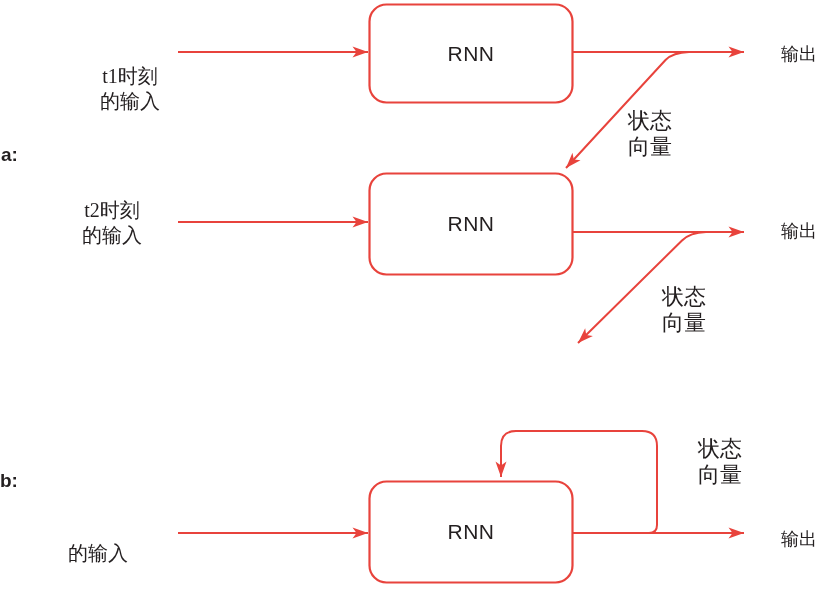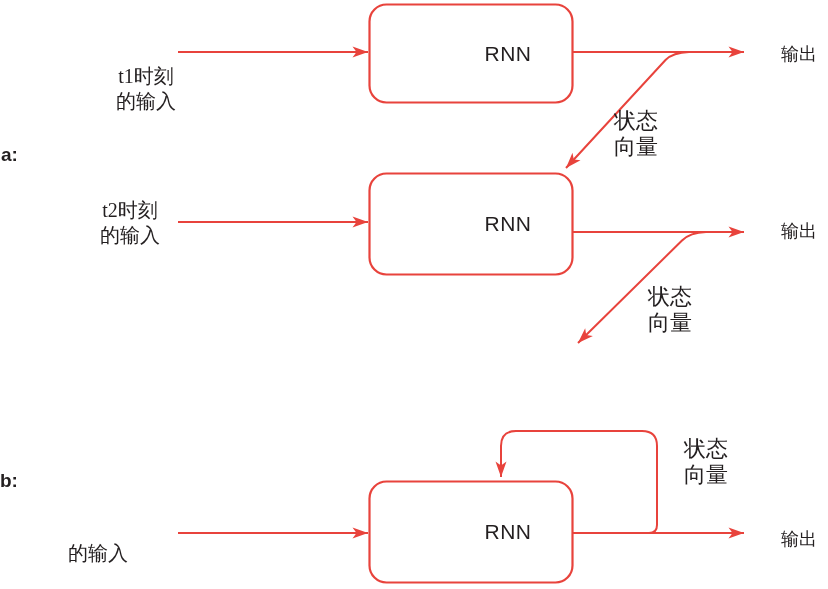--- a/index.html
+++ b/index.html
@@ -29,27 +29,26 @@
   .cjk{
     font-family:"Liberation Serif", serif;
   }
   .input-label{
     font-size:20px;line-height:25px;text-align:center;
   }
   .output-label{
     font-size:18px;line-height:25px;
   }
   .state-label{
-    font-size:22px;line-height:26px;
+    font-size:22px;line-height:26px;text-align:center;
   }
   .rnn-label{
     position:absolute;display:flex;align-items:center;justify-content:center;
     font-size:21px;font-weight:500;letter-spacing:0.5px;
     font-family:"Liberation Sans", sans-serif;
-    margin-left:37px;
   }
 </style>
 </head>
 <body>
 
 <div id="stage">
 
   <svg id="wires" width="828" height="589" viewBox="0 0 828 589">
     <defs>
       <marker id="arr" markerUnits="userSpaceOnUse" markerWidth="18" markerHeight="13" refX="16" refY="6" orient="auto">
@@ -69,32 +68,32 @@
 
     <line class="wire" x1="178" y1="533" x2="368" y2="533" marker-end="url(#arr)"></line>
     <rect class="boxshape" x="369.5" y="481.5" width="203" height="101" rx="17"></rect>
     <line class="wire" x1="573" y1="533" x2="744" y2="533" marker-end="url(#arr)"></line>
     <path class="wire" d="M649,533 Q657,533 657,525 L657,446 Q657,431 642,431 L516,431 Q501,431 501,446 L501,477" marker-end="url(#arr)"></path>
   </svg>
 
   <div class="lbl section-label" style="left:1px;top:145px;">a:</div>
   <div class="lbl section-label" style="left:0px;top:471px;">b:</div>
 
-  <div class="lbl cjk input-label" style="left:104px;top:64px;width:84px;text-align:center;">
+  <div class="lbl cjk input-label" style="left:88px;top:64px;width:84px;text-align:center;">
     <div>t1时刻</div>
     <div>的输入</div>
   </div>
   <div class="rnn-label" style="left:369px;top:4px;width:204px;height:99px;">RNN</div>
   <div class="lbl cjk output-label" style="left:781px;top:42px;">输出</div>
   <div class="lbl cjk state-label" style="left:614px;top:108px;width:72px;">
     <div>状态</div>
     <div>向量</div>
   </div>
 
-  <div class="lbl cjk input-label" style="left:88px;top:198px;width:84px;">
+  <div class="lbl cjk input-label" style="left:70px;top:198px;width:84px;">
     <div>t2时刻</div>
     <div>的输入</div>
   </div>
   <div class="rnn-label" style="left:369px;top:173px;width:204px;height:102px;">RNN</div>
   <div class="lbl cjk output-label" style="left:781px;top:219px;">输出</div>
   <div class="lbl cjk state-label" style="left:648px;top:284px;width:72px;">
     <div>状态</div>
     <div>向量</div>
   </div>
 

